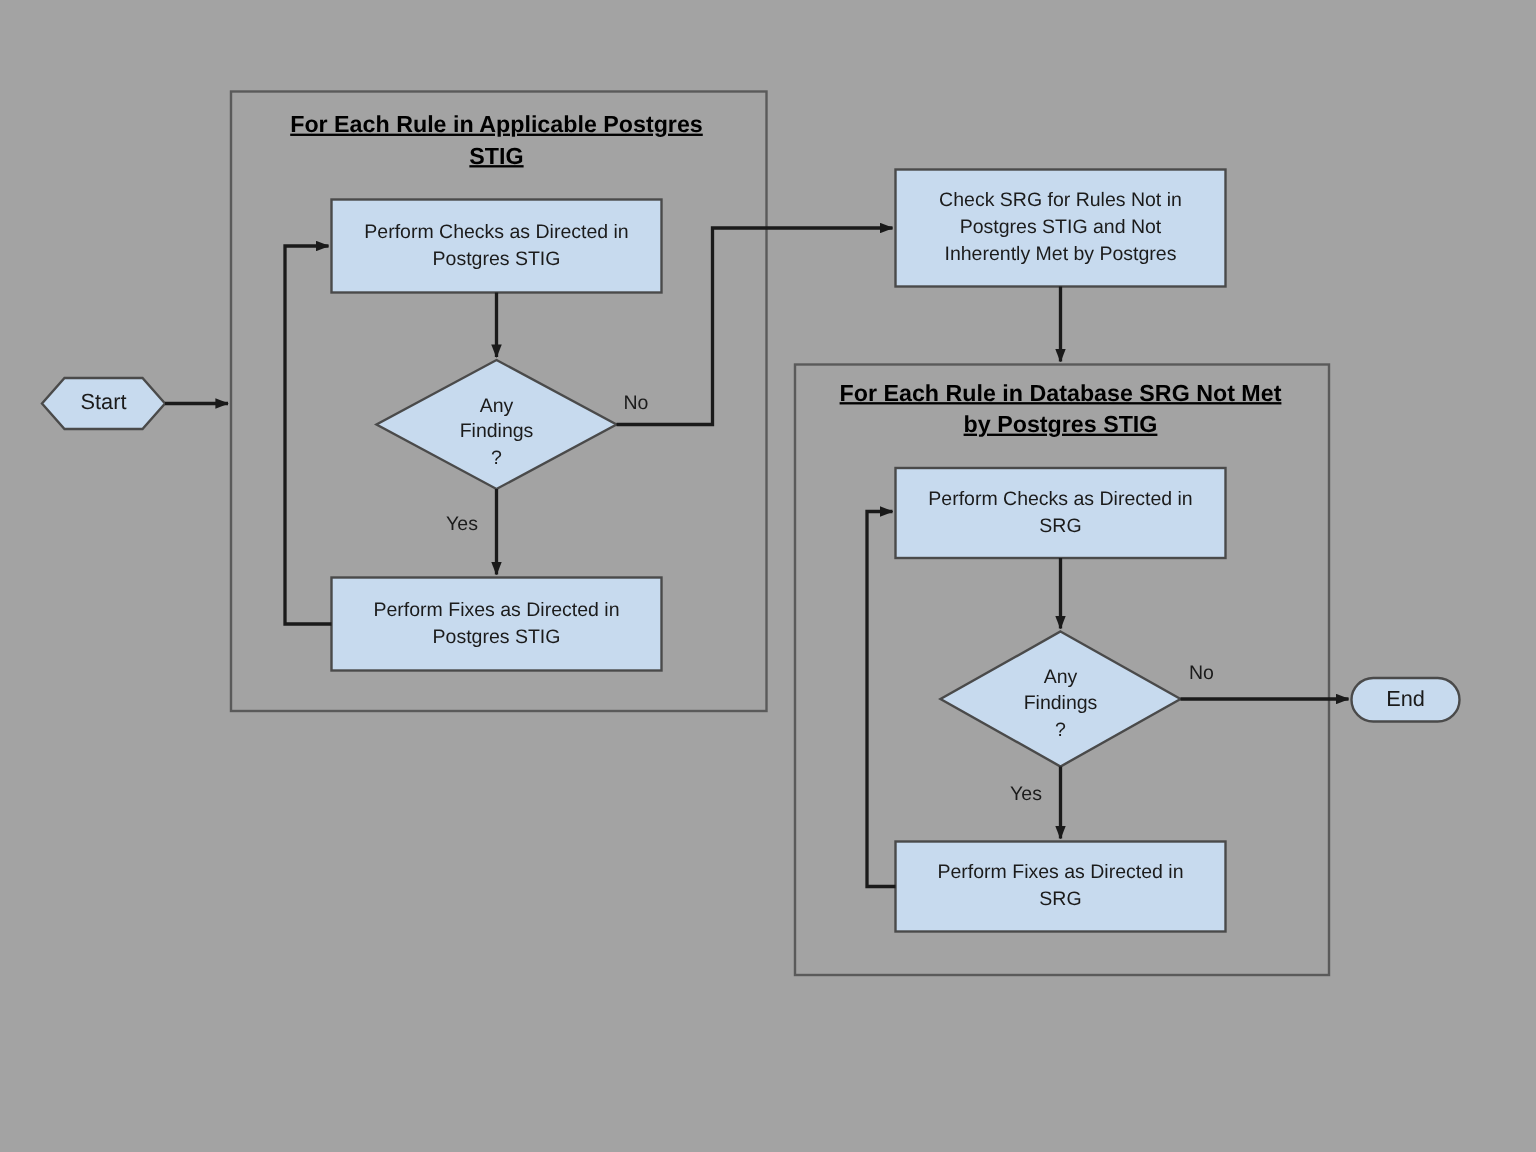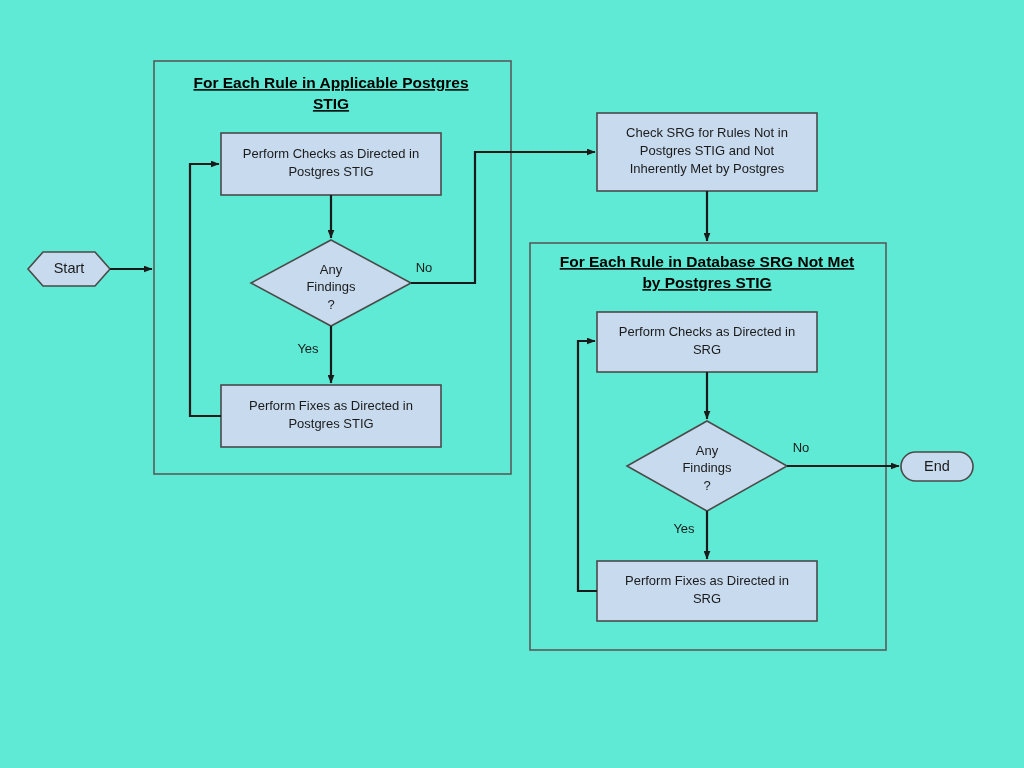--- a/index.html
+++ b/index.html
@@ -11,21 +11,21 @@
   body {
     width: 1024px;
     height: 768px;
     overflow: hidden;
     font-family: "Liberation Sans", sans-serif;
   }
   #flow-root {
     position: relative;
     width: 1024px;
     height: 768px;
-    background: #5eead4;
+    background: #a3a3a3;
   }
   svg#flow-svg {
     display: block;
     width: 1024px;
     height: 768px;
   }
   .node-shape {
     fill: #c7daee;
     stroke: #4a4a4a;
     stroke-width: 1.6;

